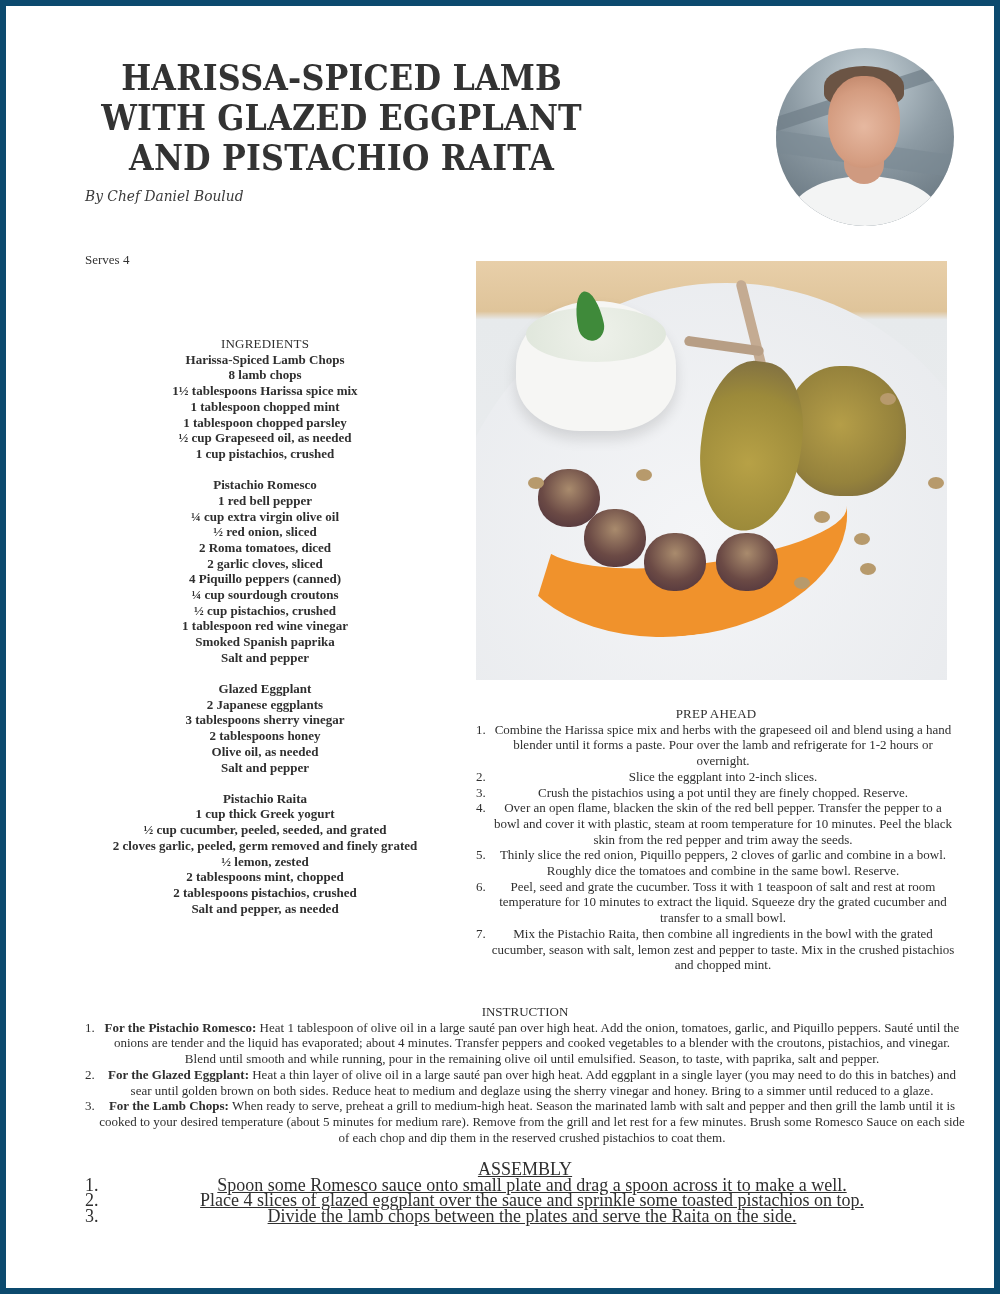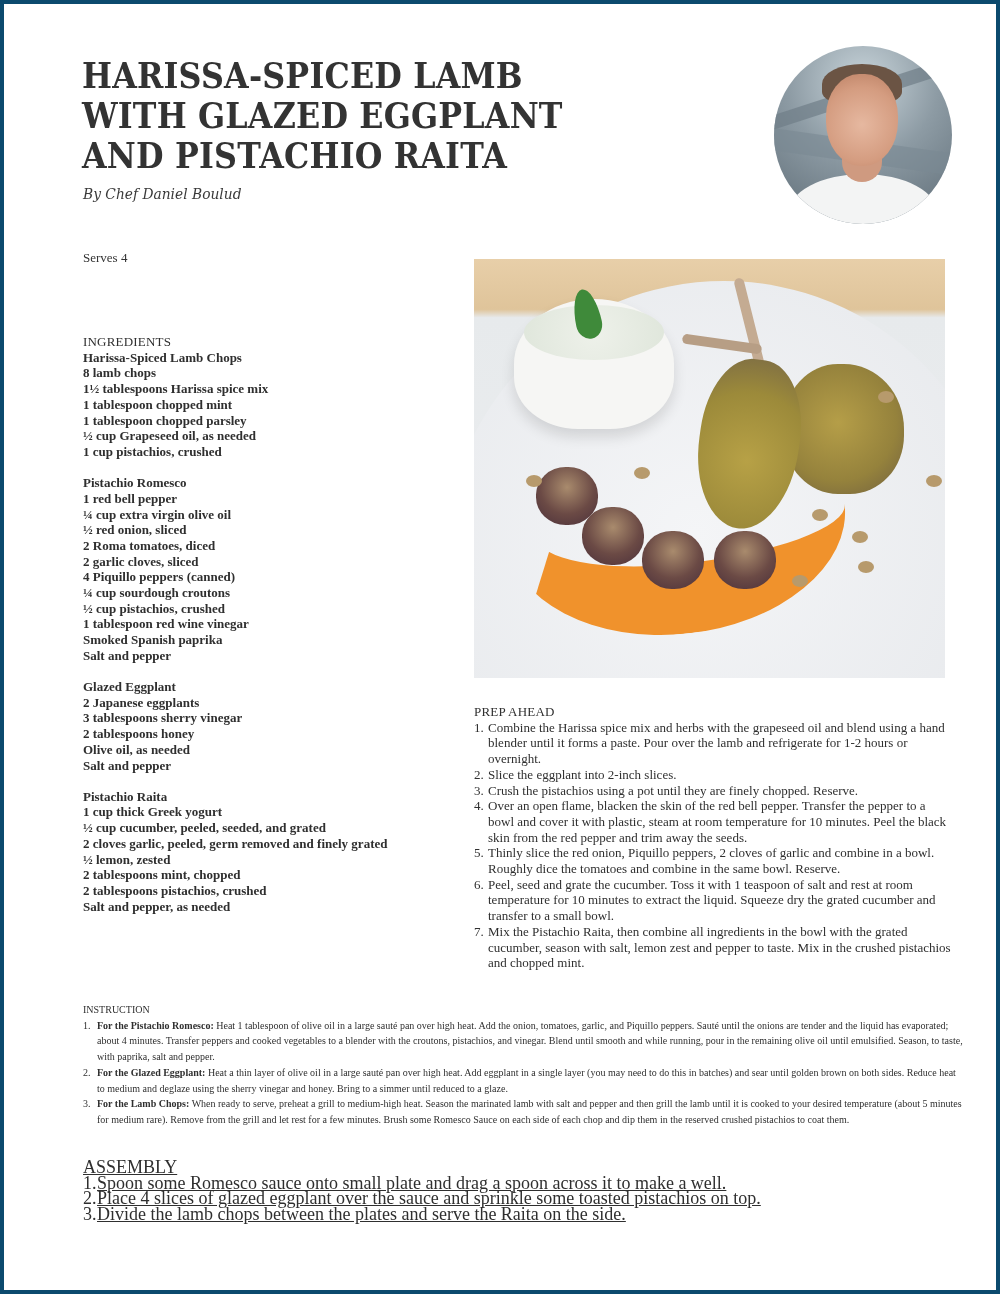--- a/index.html
+++ b/index.html
@@ -5,22 +5,23 @@
     * { box-sizing: border-box; margin: 0; padding: 0; }
     html, body { width: 1000px; height: 1294px; background: #ffffff; }
     body {
       position: relative;
       font-family: "Liberation Serif", "DejaVu Serif", serif;
       color: #2b2b2b;
       overflow: hidden;
     }
     .page {
       position: absolute; left: 0; top: 0; width: 1000px; height: 1294px;
-      border: 4px solid #0c4a6e;
+      border: 6px solid #0c4a6e;
       background: #fff;
+      text-align: center;
     }
     .title {
       position: absolute; left: 78px; top: 52px; width: 560px;
       font-family: "DejaVu Serif", "Liberation Serif", serif;
       font-size: 34.5px; line-height: 40px; font-weight: 600;
       color: #333333; letter-spacing: 0.2px;
       transform: scaleX(0.92); transform-origin: left top;
     }
     .title span { display: block; white-space: nowrap; }
     .byline {
@@ -116,21 +117,21 @@
     .prep {
       position: absolute; left: 470px; top: 700px; width: 480px;
       font-size: 13px; line-height: 15.7px; color: #2f2f2f;
     }
     .prep .h { letter-spacing: 0.2px; }
     ol.steps { list-style: none; }
     ol.steps li { position: relative; padding-left: 14px; }
     ol.steps li .num { position: absolute; left: 0; top: 0; }
     .instruction {
       position: absolute; left: 79px; top: 998px; width: 880px;
-      font-size: 10px; line-height: 15.7px; color: #2f2f2f;
+      font-size: 13px; line-height: 15.7px; color: #2f2f2f;
     }
     .instruction .lead { font-weight: bold; }
     .assembly {
       position: absolute; left: 79px; top: 1156px; width: 880px;
       font-size: 18px; line-height: 15.7px; color: #2f2f2f; text-decoration: underline;
     }
   </style>
 </head>
 <body>
 

